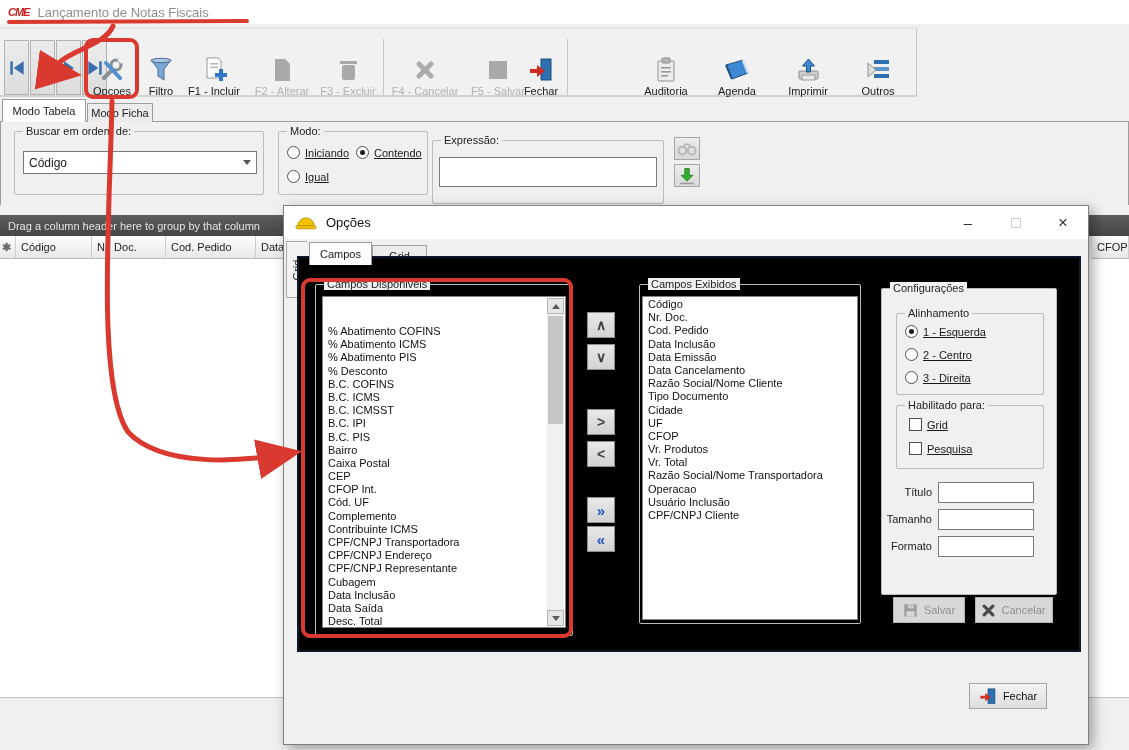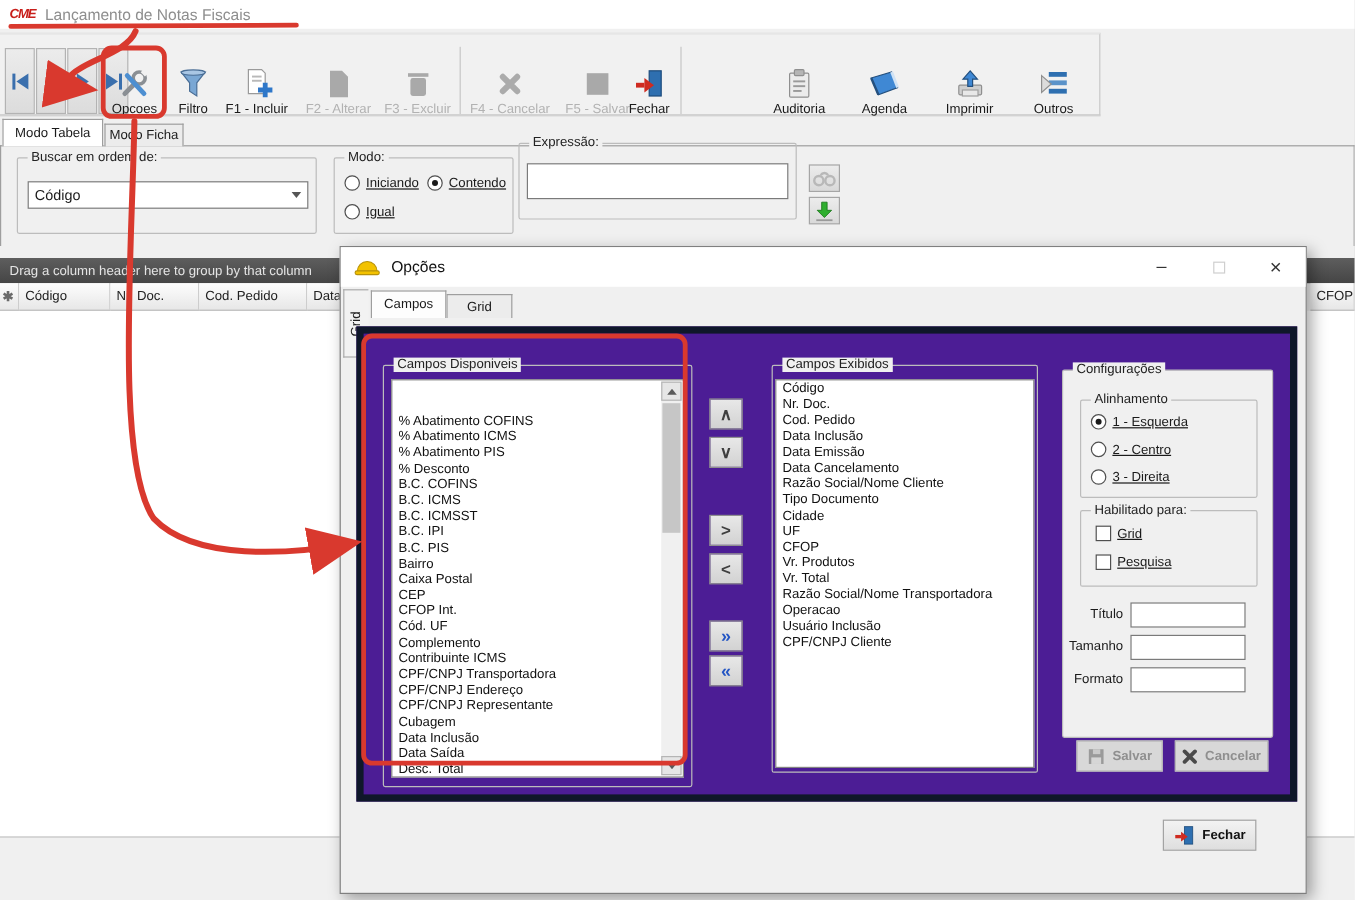--- a/index.html
+++ b/index.html
@@ -49,38 +49,38 @@
 
   
   .dialog{position:absolute;left:283px;top:205px;width:806px;height:540px;background:#f0f0f0;border:1px solid #7f7f7f;box-shadow:4px 4px 12px rgba(0,0,0,.35);z-index:10;}
   .dlg-titlebar{position:absolute;left:0;top:0;width:100%;height:33px;background:#fff;display:flex;align-items:center;gap:9px;padding-left:11px;}
   .dlg-title{font-size:13px;color:#111;}
   .dlg-ctl{position:absolute;top:0;height:33px;display:flex;align-items:center;justify-content:center;font-size:15px;color:#333;}
   .side-tab{position:absolute;left:2px;top:35px;width:21px;height:57px;background:#f2f2f2;border:1px solid #ababab;border-right:none;display:flex;align-items:center;justify-content:center;}
   .side-tab span{transform:rotate(-90deg);display:block;font-size:11px;color:#222;}
   .dtab-active{position:absolute;left:25px;top:36px;width:63px;height:23px;background:#fdfdfd;border:1px solid #9e9e9e;border-bottom:none;display:flex;align-items:center;justify-content:center;z-index:3;}
   .dtab-inactive{position:absolute;left:88px;top:39px;width:55px;height:20px;background:#ececec;border:1px solid #9e9e9e;border-bottom:none;display:flex;align-items:center;justify-content:center;}
-  .dlg-panel{position:absolute;left:13px;top:66px;width:784px;height:396px;background:#4c1d95;border:6px solid #0f172a;}
+  .dlg-panel{position:absolute;left:13px;top:50px;width:784px;height:396px;background:#000000;border:2px solid #0f172a;}
 
   .listbox{position:absolute;background:#fff;border:1px solid #828282;overflow:hidden;}
   .list-items{position:absolute;top:1px;bottom:1px;left:1px;}
   .list-item{height:13.2px;line-height:13.2px;padding-left:4px;white-space:nowrap;font-size:11px;color:#111;}
   .scrollbar{position:absolute;top:1px;bottom:1px;right:1px;width:17px;background:#f0f0f0;}
   .sb-btn{position:absolute;left:0;width:17px;height:16px;background:#e6e6e6;border:1px solid #b5b5b5;display:flex;align-items:center;justify-content:center;}
   .sb-thumb{position:absolute;left:1px;width:15px;background:#c6c6c6;}
   .tri-up-s{width:0;height:0;border-left:4px solid transparent;border-right:4px solid transparent;border-bottom:5px solid #5a5a5a;}
   .tri-down-s{width:0;height:0;border-left:4px solid transparent;border-right:4px solid transparent;border-top:5px solid #5a5a5a;}
 
   .mvbtn{position:absolute;width:28px;height:26px;background:linear-gradient(#e8e8e8,#d2d2d2);border:1px solid #8f8f8f;display:flex;align-items:center;justify-content:center;font-weight:bold;color:#3f3f3f;font-size:14px;}
   .mvbtn.blue{color:#2456c4;font-size:15px;}
 
   .fieldrow{position:absolute;display:flex;align-items:center;}
   .fieldrow .flabel{width:52px;text-align:right;padding-right:6px;font-size:11px;}
 
-  .btn{position:absolute;background:linear-gradient(#f3f3f3,#dedede);border:1px solid #a3a3a3;display:flex;align-items:center;justify-content:center;gap:6px;font-size:11px;color:#111;font-weight:bold;}
+  .btn{position:absolute;background:linear-gradient(#f3f3f3,#dedede);border:1px solid #a3a3a3;display:flex;align-items:center;justify-content:center;gap:6px;font-size:11px;color:#111;}
   .btn.disabled{background:#d8d8d8;color:#8f8f8f;border-color:#b5b5b5;}
 
   
   .anno-box{position:absolute;border:4px solid #d9392e;border-radius:9px;z-index:100;pointer-events:none;}
   .anno-svg{position:absolute;left:0;top:0;width:1129px;height:750px;z-index:100;pointer-events:none;}
 </style>
 </head>
 <body>
 
 <div class="screen">
@@ -252,21 +252,21 @@
     <div class="optrow" style="left:77px;top:14px;">
       <span class="radio sel"></span>
       <span>Contendo</span>
     </div>
     <div class="optrow" style="left:8px;top:38px;">
       <span class="radio"></span>
       <span>Igual</span>
     </div>
   </div>
 
-  <div class="groupbox" style="left:432px;top:119px;width:232px;height:64px;z-index:2;">
+  <div class="groupbox" style="left:432px;top:140px;width:232px;height:64px;z-index:2;">
     <span class="legend">Expressão:</span>
     <div class="textinput" style="left:6px;top:16px;width:218px;height:30px;"></div>
   </div>
 
   <div class="smbtn" style="left:674px;top:137px;">
     <svg width="20" height="16" viewBox="0 0 26 18">
       <circle cx="7" cy="11" r="5" fill="none" stroke="#b8b8b8" stroke-width="2.6"></circle>
       <circle cx="19" cy="11" r="5" fill="none" stroke="#b8b8b8" stroke-width="2.6"></circle>
       <path d="M9 5 C11 2 15 2 17 5" stroke="#b8b8b8" fill="none" stroke-width="2.6"></path>
     </svg>

